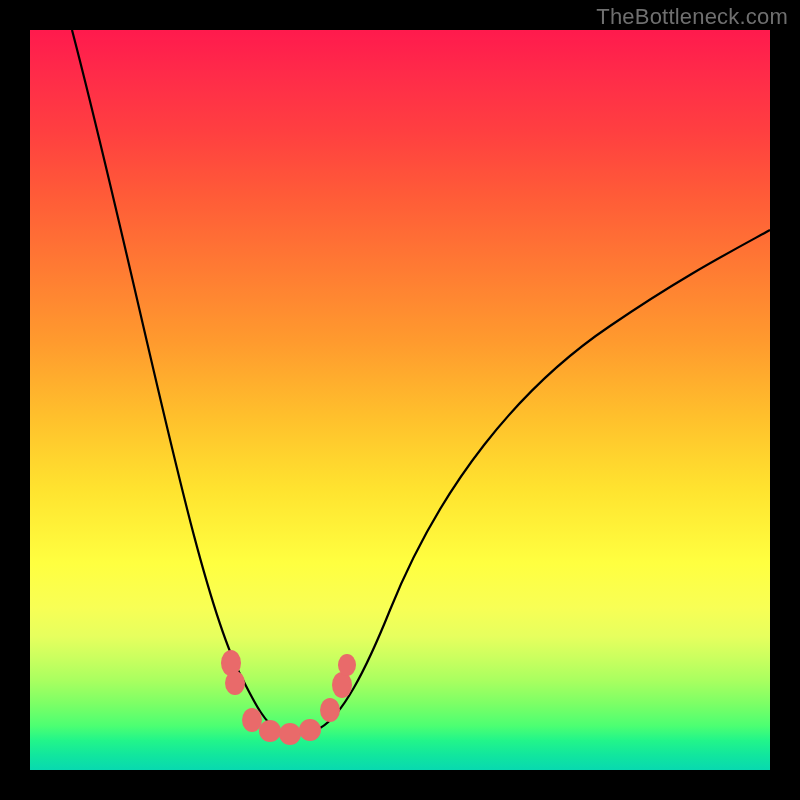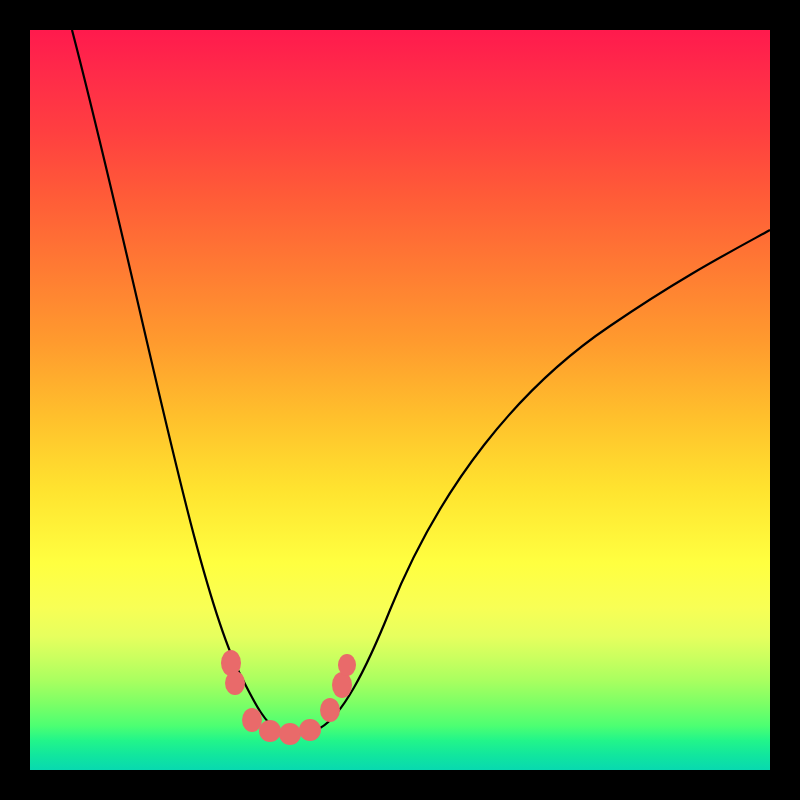--- a/index.html
+++ b/index.html
@@ -65,20 +65,21 @@
     width: 740px;
     height: 740px;
     z-index: 10;
   }
 </style>
 </head>
 <body>
 
 <div class="frame">
 
+  <div class="watermark">TheBottleneck.com</div>
 
   <div class="plot-area">
     <div class="gradient"></div>
 
     <svg class="curve" viewBox="0 0 740 740" preserveAspectRatio="none">
       <path fill="none" stroke="#000000" stroke-width="2.2" d="M 42 0 C 110 260, 165 560, 212 648 C 226 676, 236 694, 248 700 C 260 706, 276 706, 290 698 C 312 686, 335 642, 360 580 C 410 456, 488 358, 580 296 C 650 248, 700 222, 740 200"></path>
 
       <ellipse cx="201" cy="633" rx="10" ry="13" fill="#e96a6a"></ellipse>
       <ellipse cx="205" cy="653" rx="10" ry="12" fill="#e96a6a"></ellipse>
       <ellipse cx="222" cy="690" rx="10" ry="12" fill="#e96a6a"></ellipse>

